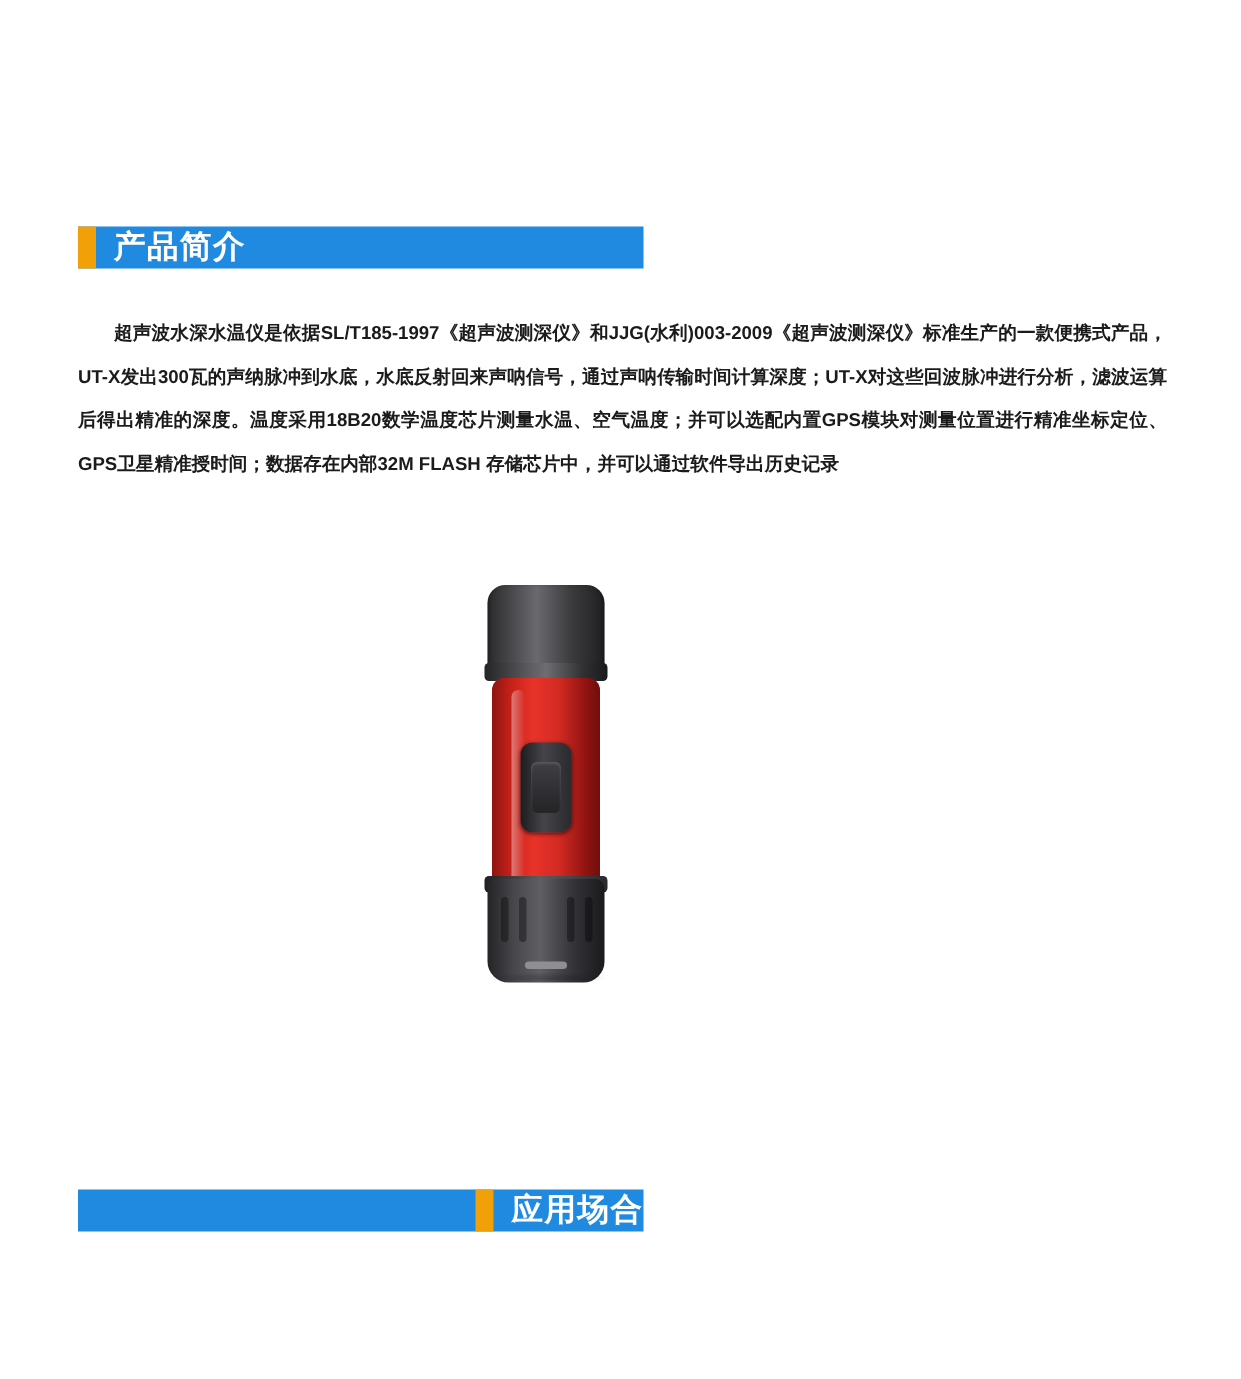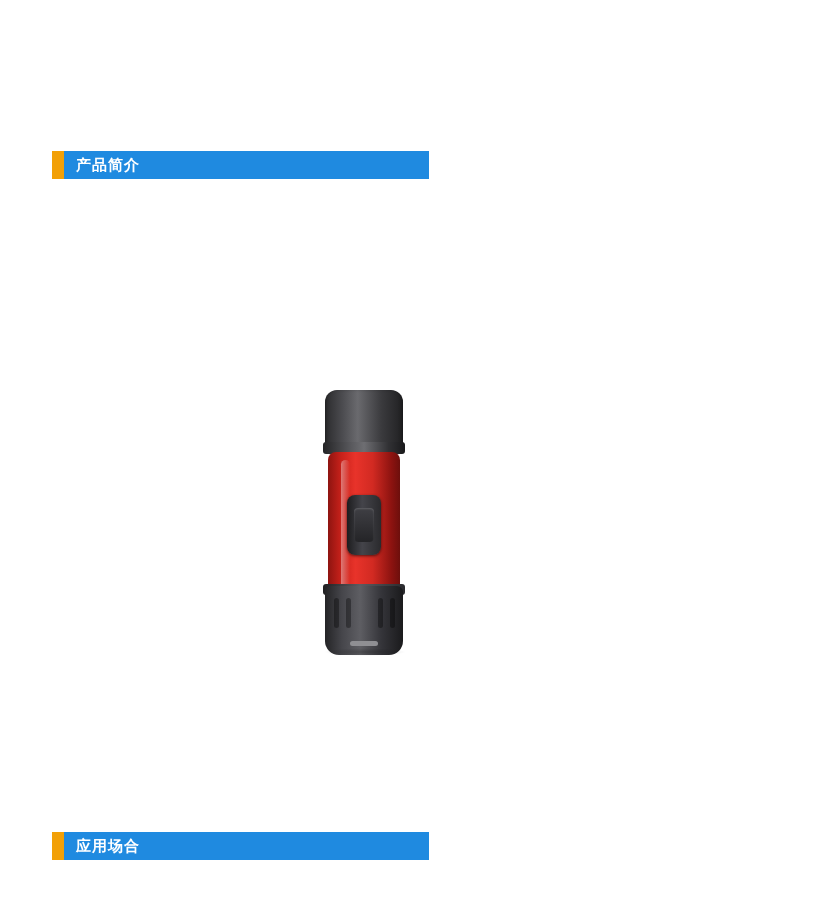--- a/index.html
+++ b/index.html
@@ -44,28 +44,28 @@
     align-items: center;
   }
   .section-bar .accent {
     width: 12px;
     height: 28px;
     background: #f2a007;
     flex: 0 0 auto;
   }
   .section-bar .sect-label {
     color: #ffffff;
-    font-size: 15px;
+    font-size: 21px;
     font-weight: bold;
     margin-left: 12px;
     letter-spacing: 1px;
     line-height: 28px;
   }
   #bar-intro { top: 151px; }
-  #bar-apps  { top: 832px; }
+  #bar-apps  { top: 793px; justify-content: flex-end; }
 
   
   .body-text {
     position: absolute;
     left: 52px;
     width: 726px;
     font-size: 12.4px;
     font-weight: bold;
     color: #1b1b1b;
     line-height: 29px;
@@ -215,20 +215,21 @@
 <body>
 
 <div class="page">
 
 
   <div class="section-bar" id="bar-intro">
     <div class="accent"></div>
     <div class="sect-label">产品简介</div>
   </div>
 
+  <div class="body-text" id="intro-text">超声波水深水温仪是依据SL/T185-1997《超声波测深仪》和JJG(水利)003-2009《超声波测深仪》标准生产的一款便携式产品，UT-X发出300瓦的声纳脉冲到水底，水底反射回来声呐信号，通过声呐传输时间计算深度；UT-X对这些回波脉冲进行分析，滤波运算后得出精准的深度。温度采用18B20数学温度芯片测量水温、空气温度；并可以选配内置GPS模块对测量位置进行精准坐标定位、GPS卫星精准授时间；数据存在内部32M FLASH 存储芯片中，并可以通过软件导出历史记录</div>
 
   <div class="product-figure">
     <div class="device">
       <div class="cap-top"></div>
       <div class="cap-top-lip"></div>
       <div class="body-red"></div>
       <div class="body-red-shine"></div>
       <div class="btn-plate"></div>
       <div class="btn-inner"></div>
       <div class="cap-bottom-lip"></div>

